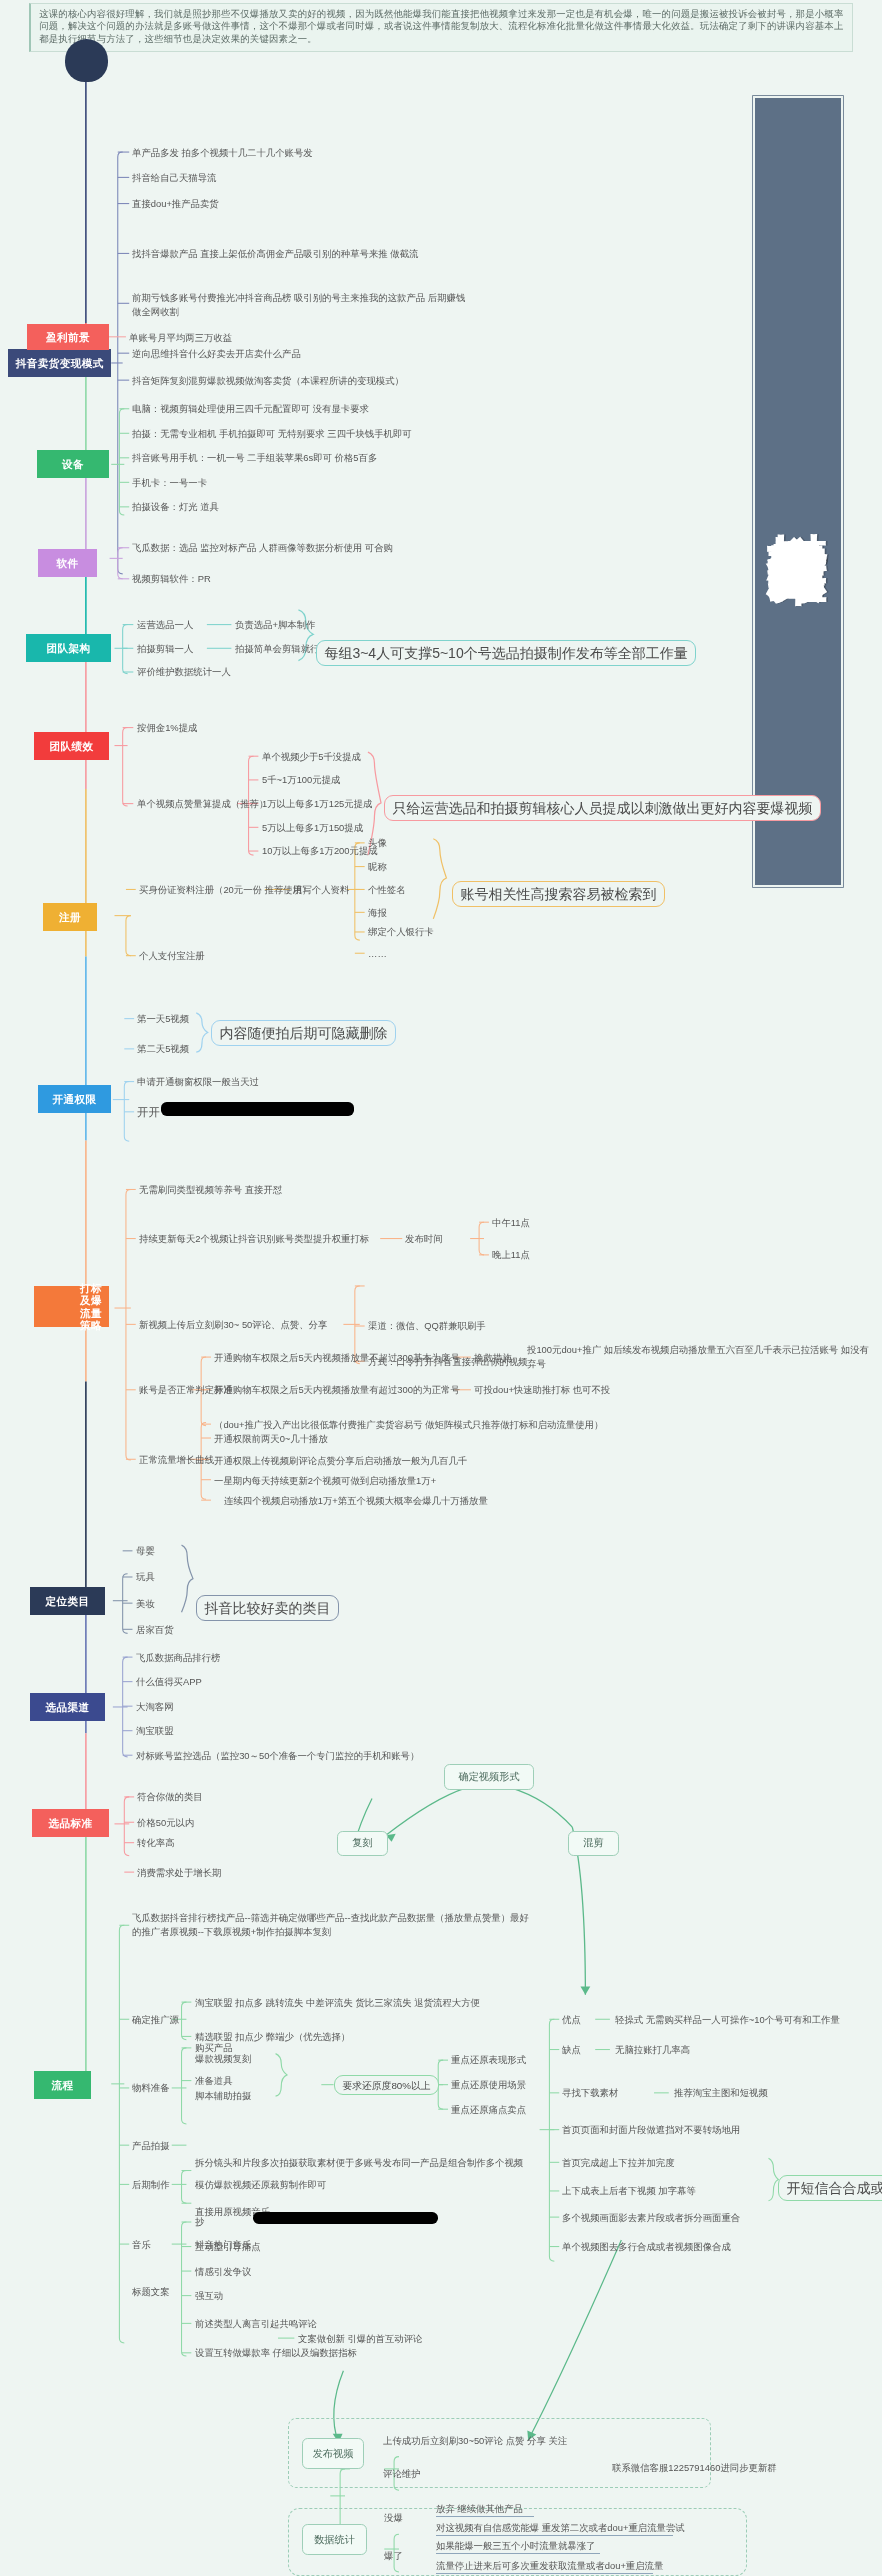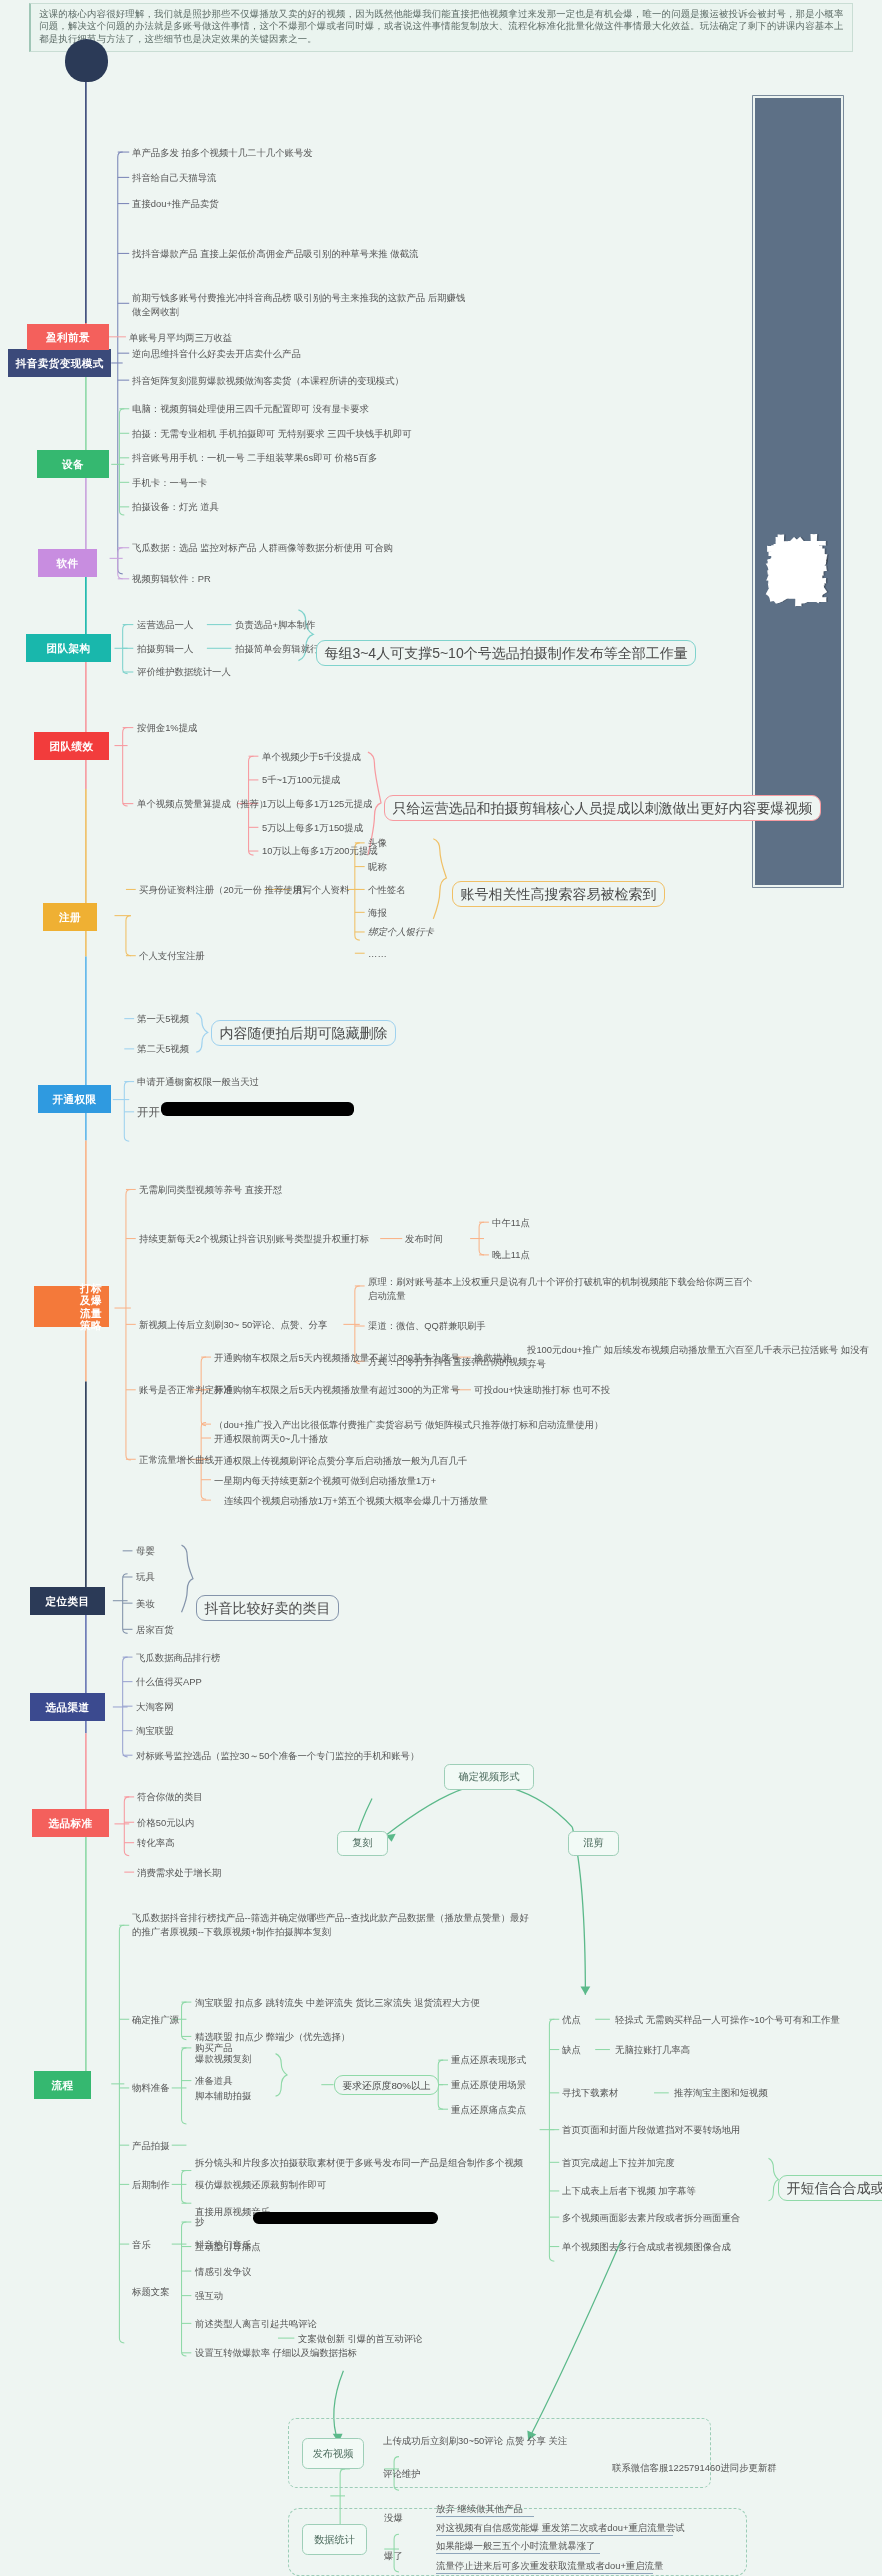--- a/index.html
+++ b/index.html
@@ -426,42 +426,41 @@
   <div class="callout" style="left:384px;top:795px;border:0.8px solid #f79aa0;">只给运营选品和拍摄剪辑核心人员提成以刺激做出更好内容要爆视频</div>
 
   <div class="topic" style="left:43px;top:903px;width:54px;height:28px;background:#efb033;">注册</div>
   <div class="node" style="left:139px;top:883px;">买身份证资料注册（20元一份 推荐使用）</div>
   <div class="node" style="left:139px;top:949px;">个人支付宝注册</div>
   <div class="node" style="left:293px;top:883px;">填写个人资料</div>
   <div class="node" style="left:368px;top:836px;">头像</div>
   <div class="node" style="left:368px;top:860px;">昵称</div>
   <div class="node" style="left:368px;top:883px;">个性签名</div>
   <div class="node" style="left:368px;top:906px;">海报</div>
-  <div class="node" style="left:368px;top:925px;font-style:italic;">绑定个人银行卡</div>
+  <div class="node" style="left:368px;top:925px;">绑定个人银行卡</div>
   <div class="node" style="left:368px;top:947px;">……</div>
   <div class="callout" style="left:452px;top:881px;border:0.8px solid #f0c066;">账号相关性高搜索容易被检索到</div>
 
   <div class="topic" style="left:38px;top:1085px;width:73px;height:28px;background:#2f9ae0;">开通权限</div>
   <div class="node" style="left:137px;top:1012px;">第一天5视频</div>
   <div class="node" style="left:137px;top:1042px;">第二天5视频</div>
   <div class="node" style="left:137px;top:1075px;">申请开通橱窗权限一般当天过</div>
   <div class="node" style="left:137px;top:1104px;font-size:11.4px;">开开</div>
   <div class="callout" style="left:211px;top:1020px;border:0.8px solid #9fd2ef;">内容随便拍后期可隐藏删除</div>
   <div class="redact" style="left:161px;top:1102px;width:193px;height:14px;"></div>
 
   <div class="topic" style="left:34px;top:1286px;width:75px;height:41px;background:#f4793a;padding-left:44px;">打标及爆流量策略</div>
   <div class="node" style="left:139px;top:1183px;">无需刷同类型视频等养号 直接开怼</div>
   <div class="node" style="left:139px;top:1232px;">持续更新每天2个视频让抖音识别账号类型提升权重打标</div>
   <div class="node" style="left:139px;top:1318px;">新视频上传后立刻刷30~ 50评论、点赞、分享</div>
   <div class="node" style="left:139px;top:1383px;">账号是否正常判定标准</div>
   <div class="node" style="left:139px;top:1453px;">正常流量增长曲线</div>
   <div class="node" style="left:405px;top:1232px;">发布时间</div>
   <div class="node" style="left:492px;top:1216px;">中午11点</div>
   <div class="node" style="left:492px;top:1248px;">晚上11点</div>
-  <div class="node wrap" style="left:368px;top:1275px;width:392px;">原理：刷对账号基本上没权重只是说有几十个评价打破机审的机制视频能下载会给你两三百个启动流量</div>
   <div class="node" style="left:368px;top:1319px;">渠道：微信、QQ群兼职刷手</div>
   <div class="node" style="left:368px;top:1355px;">方式：口令打开抖音直接弹出你的视频</div>
   <div class="node" style="left:214px;top:1351px;">开通购物车权限之后5天内视频播放量不超过300基本为废号</div>
   <div class="node" style="left:214px;top:1383px;">开通购物车权限之后5天内视频播放量有超过300的为正常号</div>
   <div class="node" style="left:214px;top:1418px;">（dou+推广投入产出比很低靠付费推广卖货容易亏 做矩阵模式只推荐做打标和启动流量使用）</div>
   <div class="node" style="left:474px;top:1351px;">挽救措施</div>
   <div class="node wrap" style="left:527px;top:1343px;width:343px;">投100元dou+推广 如后续发布视频启动播放量五六百至几千表示已拉活账号 如没有弃号</div>
   <div class="node" style="left:474px;top:1383px;">可投dou+快速助推打标 也可不投</div>
   <div class="node" style="left:214px;top:1432px;">开通权限前两天0~几十播放</div>
   <div class="node" style="left:214px;top:1454px;">开通权限上传视频刷评论点赞分享后启动播放一般为几百几千</div>

